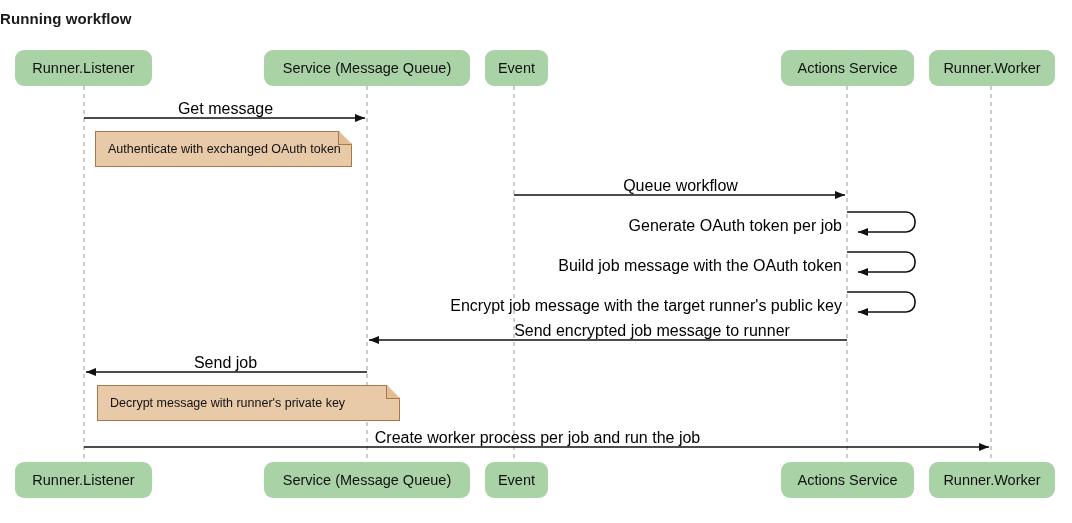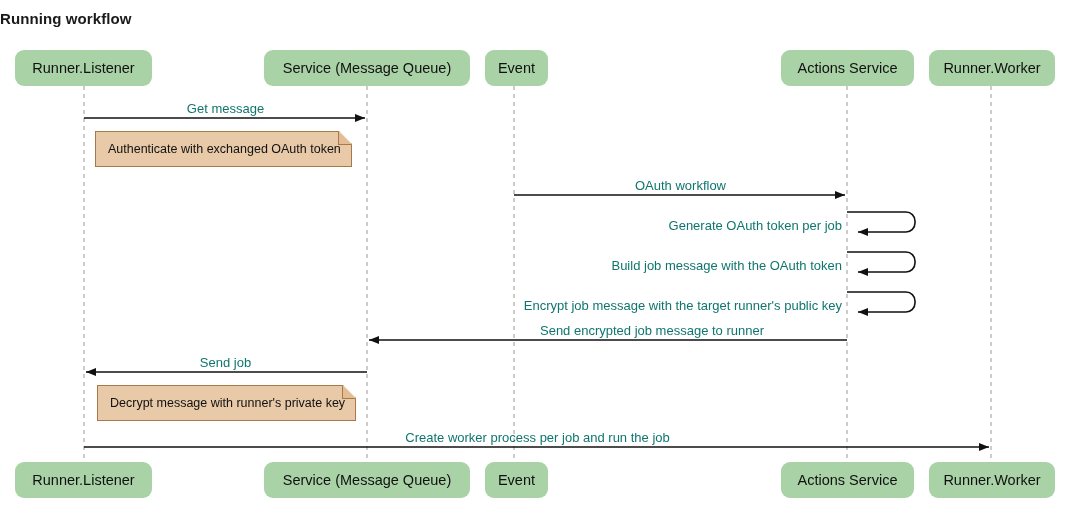--- a/index.html
+++ b/index.html
@@ -58,22 +58,22 @@
   .note .fold-cover{
     position:absolute;
     top:-1px;right:-1px;
     width:13px;height:13px;
     background:#ffffff;
     clip-path:polygon(0 0,100% 0,100% 100%);
   }
 
   .msg-label{
     position:absolute;
-    font-size:13px;
-    color:#0f766e;
+    font-size:16px;
+    color:#000000;
     white-space:nowrap;
     line-height:14px;
   }
   .msg-label.center{transform:translateX(-50%);}
   .msg-label.rightal{transform:translateX(-100%);margin-top:20px;}
 </style>
 </head>
 <body>
 
 <div id="stage">
@@ -137,34 +137,34 @@
       </div>
       <div class="participant" style="left: 781px; top: 462px; width: 133px; background: rgb(169, 210, 166);">
         <span>Actions Service</span>
       </div>
       <div class="participant" style="left: 929px; top: 462px; width: 126px; background: rgb(169, 210, 166);">
         <span>Runner.Worker</span>
       </div>
     </div>
   <div id="labels">
       <div class="msg-label center" style="left: 225.5px; top: 102px;">Get message</div>
-      <div class="msg-label center" style="left: 680.5px; top: 179px;">OAuth workflow</div>
+      <div class="msg-label center" style="left: 680.5px; top: 179px;">Queue workflow</div>
       <div class="msg-label rightal" style="left: 842px; top: 199px;">Generate OAuth token per job</div>
       <div class="msg-label rightal" style="left: 842px; top: 239px;">Build job message with the OAuth token</div>
       <div class="msg-label rightal" style="left: 842px; top: 279px;">Encrypt job message with the target runner's public key</div>
       <div class="msg-label center" style="left: 607px; top: 324px; margin-left: 45px;">Send encrypted job message to runner</div>
       <div class="msg-label center" style="left: 225.5px; top: 356px;">Send job</div>
       <div class="msg-label center" style="left: 537.5px; top: 431px;">Create worker process per job and run the job</div>
     </div>
   <div id="notes">
       <div class="note" style="left: 95px; top: 131px; width: 257px; background: rgb(232, 201, 168); border-color: rgb(168, 120, 75);">
         <div class="fold-cover"></div>
         <div class="fold"></div>
         <span>Authenticate with exchanged OAuth token</span>
       </div>
-      <div class="note" style="left: 97px; top: 385px; width: 259px; background: rgb(232, 201, 168); border-color: rgb(168, 120, 75);">
+      <div class="note" style="left: 97px; top: 385px; width: 303px; background: rgb(232, 201, 168); border-color: rgb(168, 120, 75);">
         <div class="fold-cover"></div>
         <div class="fold"></div>
         <span>Decrypt message with runner's private key</span>
       </div>
     </div>
 
 </div>
 
 </body></html>

